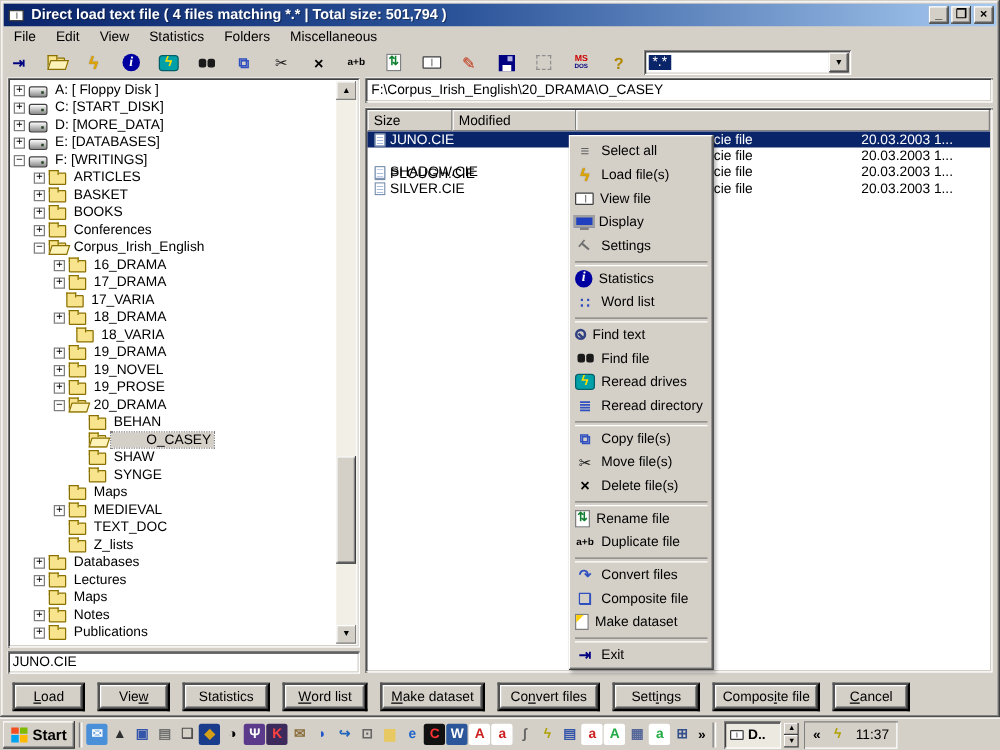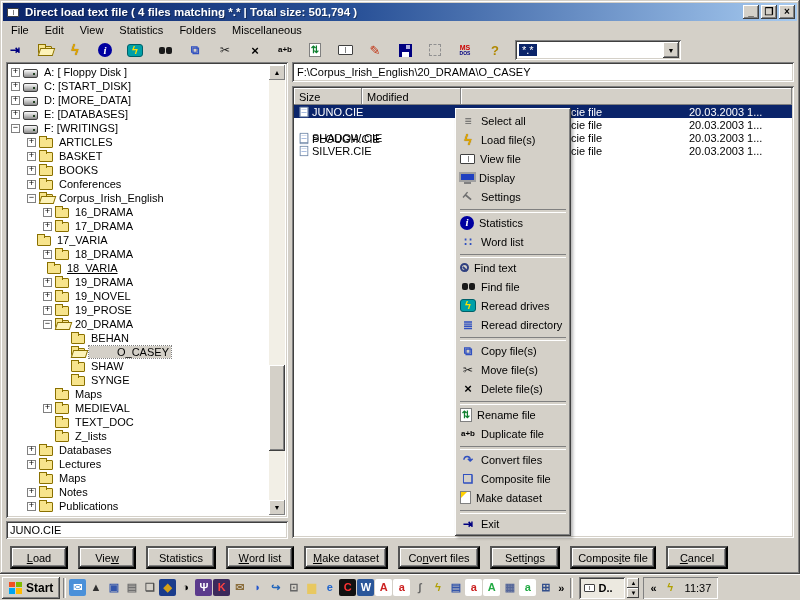--- a/index.html
+++ b/index.html
@@ -327,31 +327,31 @@
           <div class="tree-row" style="padding-left: 34px;">
             <span class="expander">+</span>
             <span class="icn i-folder"></span>
             <span class="tree-label">16_DRAMA</span>
           </div>
           <div class="tree-row" style="padding-left: 34px;">
             <span class="expander">+</span>
             <span class="icn i-folder"></span>
             <span class="tree-label">17_DRAMA</span>
           </div>
-          <div class="tree-row" style="padding-left: 16px;">
+          <div class="tree-row" style="padding-left: 32px;">
             <span class="exp-spacer"></span>
             <span class="icn i-folder"></span>
             <span class="tree-label">17_VARIA</span>
           </div>
           <div class="tree-row" style="padding-left: 34px;">
             <span class="expander">+</span>
             <span class="icn i-folder"></span>
             <span class="tree-label">18_DRAMA</span>
           </div>
-          <div class="tree-row" style="padding-left: 26px; text-decoration: underline;">
+          <div class="tree-row" style="padding-left: 40px;">
             <span class="exp-spacer"></span>
             <span class="icn i-folder"></span>
             <span class="tree-label">18_VARIA</span>
           </div>
           <div class="tree-row" style="padding-left: 34px;">
             <span class="expander">+</span>
             <span class="icn i-folder"></span>
             <span class="tree-label">19_DRAMA</span>
           </div>
           <div class="tree-row" style="padding-left: 34px;">

